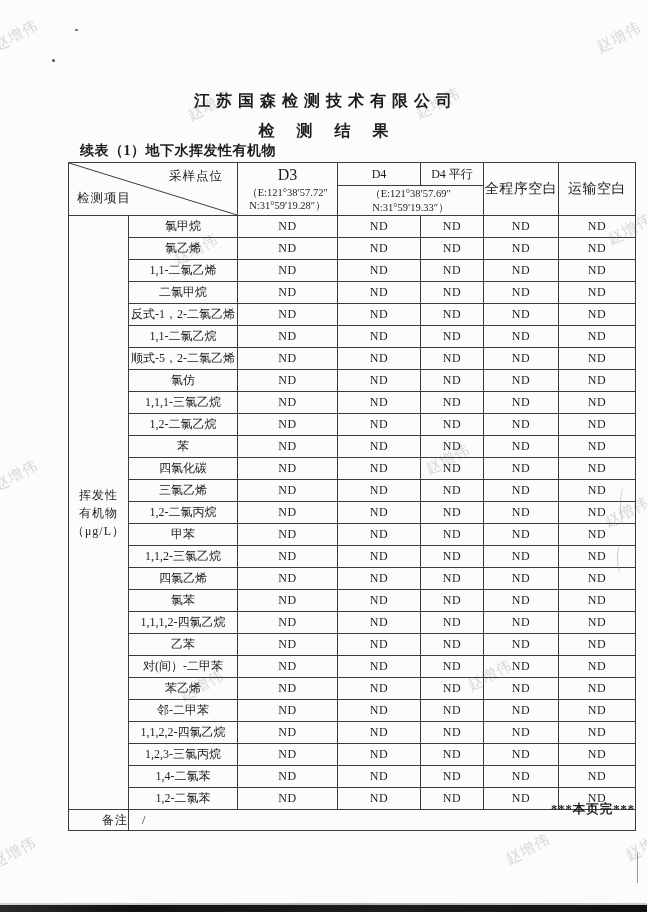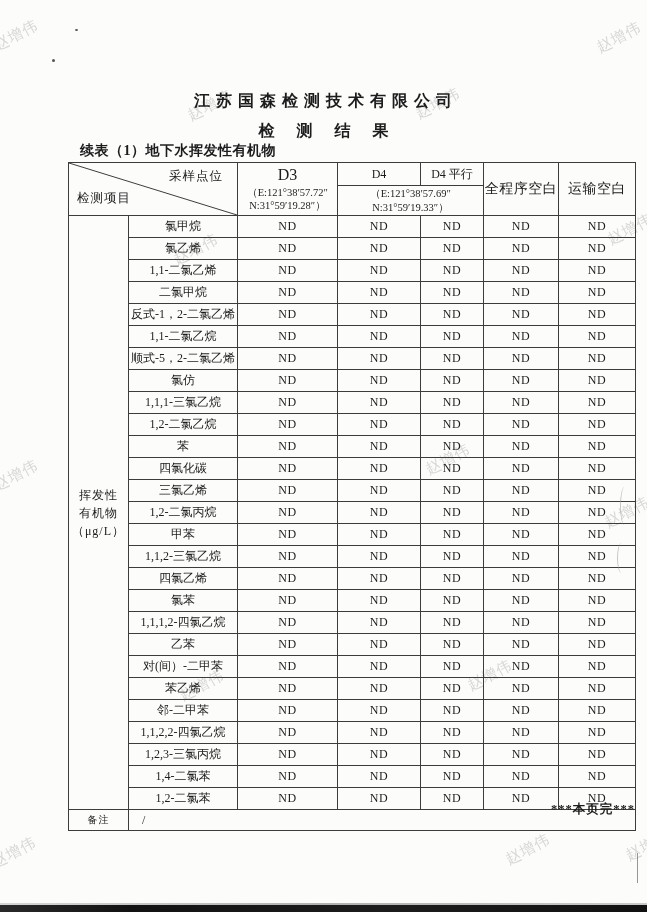--- a/index.html
+++ b/index.html
@@ -65,21 +65,21 @@
   .corner-top { position:absolute; top:6px; right:14px; font-size:12.5px; letter-spacing:1px; }
   .corner-bottom { position:absolute; bottom:8px; left:8px; font-size:12.5px; letter-spacing:1px; }
   td.d3-cell { font-size:10.5px; line-height:1.3; }
   td.d3-cell .pt-label { font-size:16px; }
   td.pt-cell { height:22px; font-size:12px; }
   td.coord-cell { height:29px; font-size:10.5px; line-height:1.25; }
   td.blank-cell { font-size:14px; letter-spacing:0.5px; }
   td.group-cell { font-size:12px; line-height:1.5; letter-spacing:1px; white-space:normal; }
   td.name-cell { height:21px; font-size:12px; }
   td.val-cell { height:21px; font-size:12px; letter-spacing:0.5px; }
-  td.remark-label-cell { height:20px; font-size:10px; letter-spacing:1px; }
+  td.remark-label-cell { height:20px; font-size:12px; letter-spacing:1px;text-align:right; }
   td.remark-value-cell { text-align:left; padding-left:13px; font-size:12px; }
   .end-note {
     position:absolute; top:801px; left:68px; width:567px; text-align:right;
     font-size:12.5px; font-weight:bold; letter-spacing:1px;
   }
 </style>
 </head>
 <body>
 
 <div class="page">

